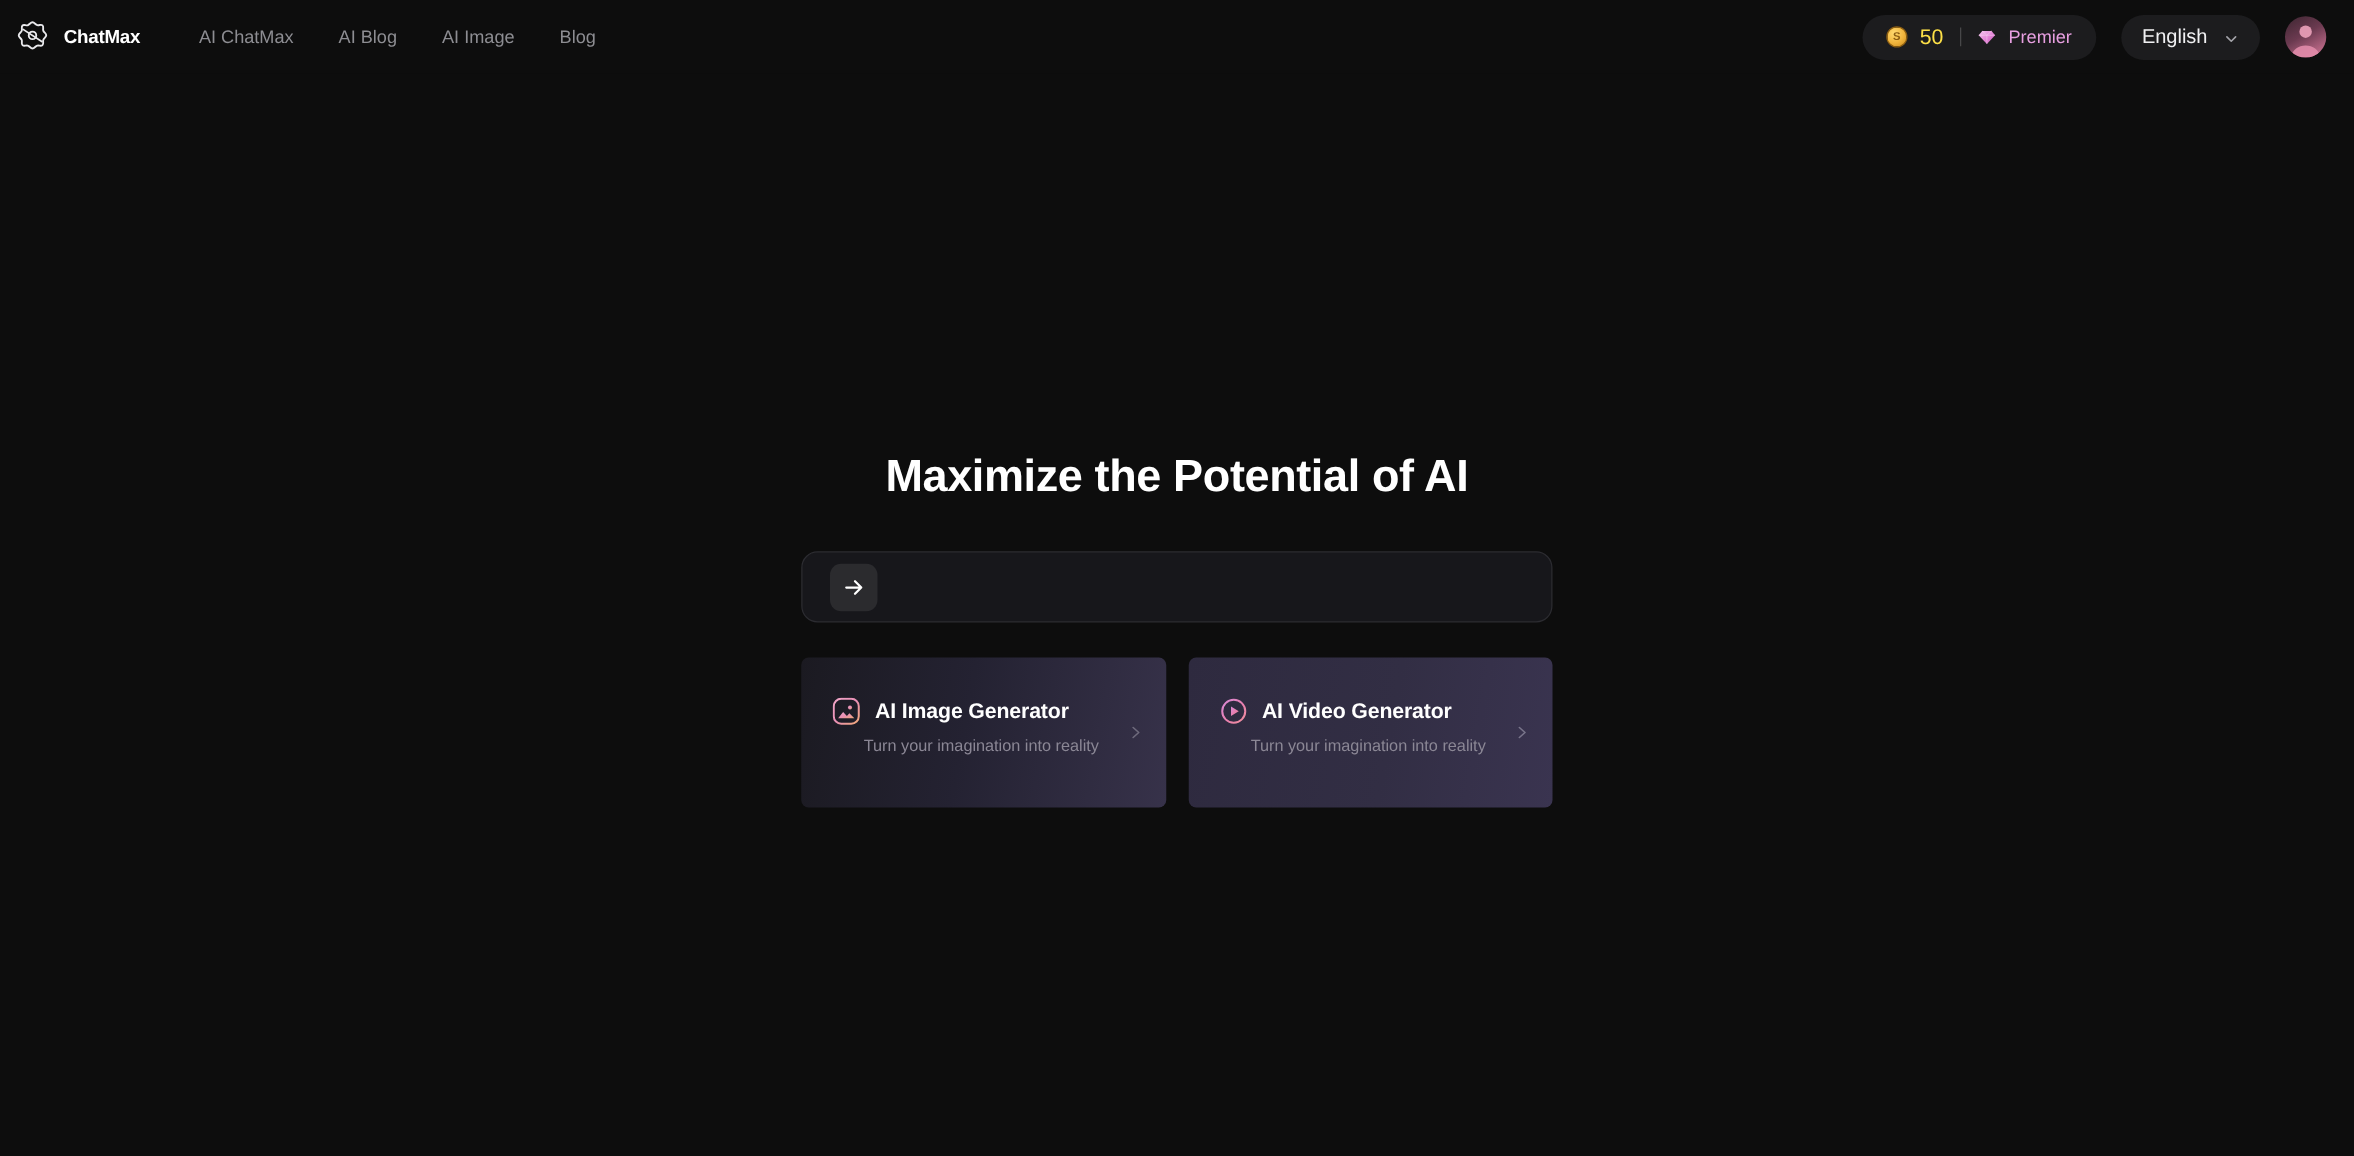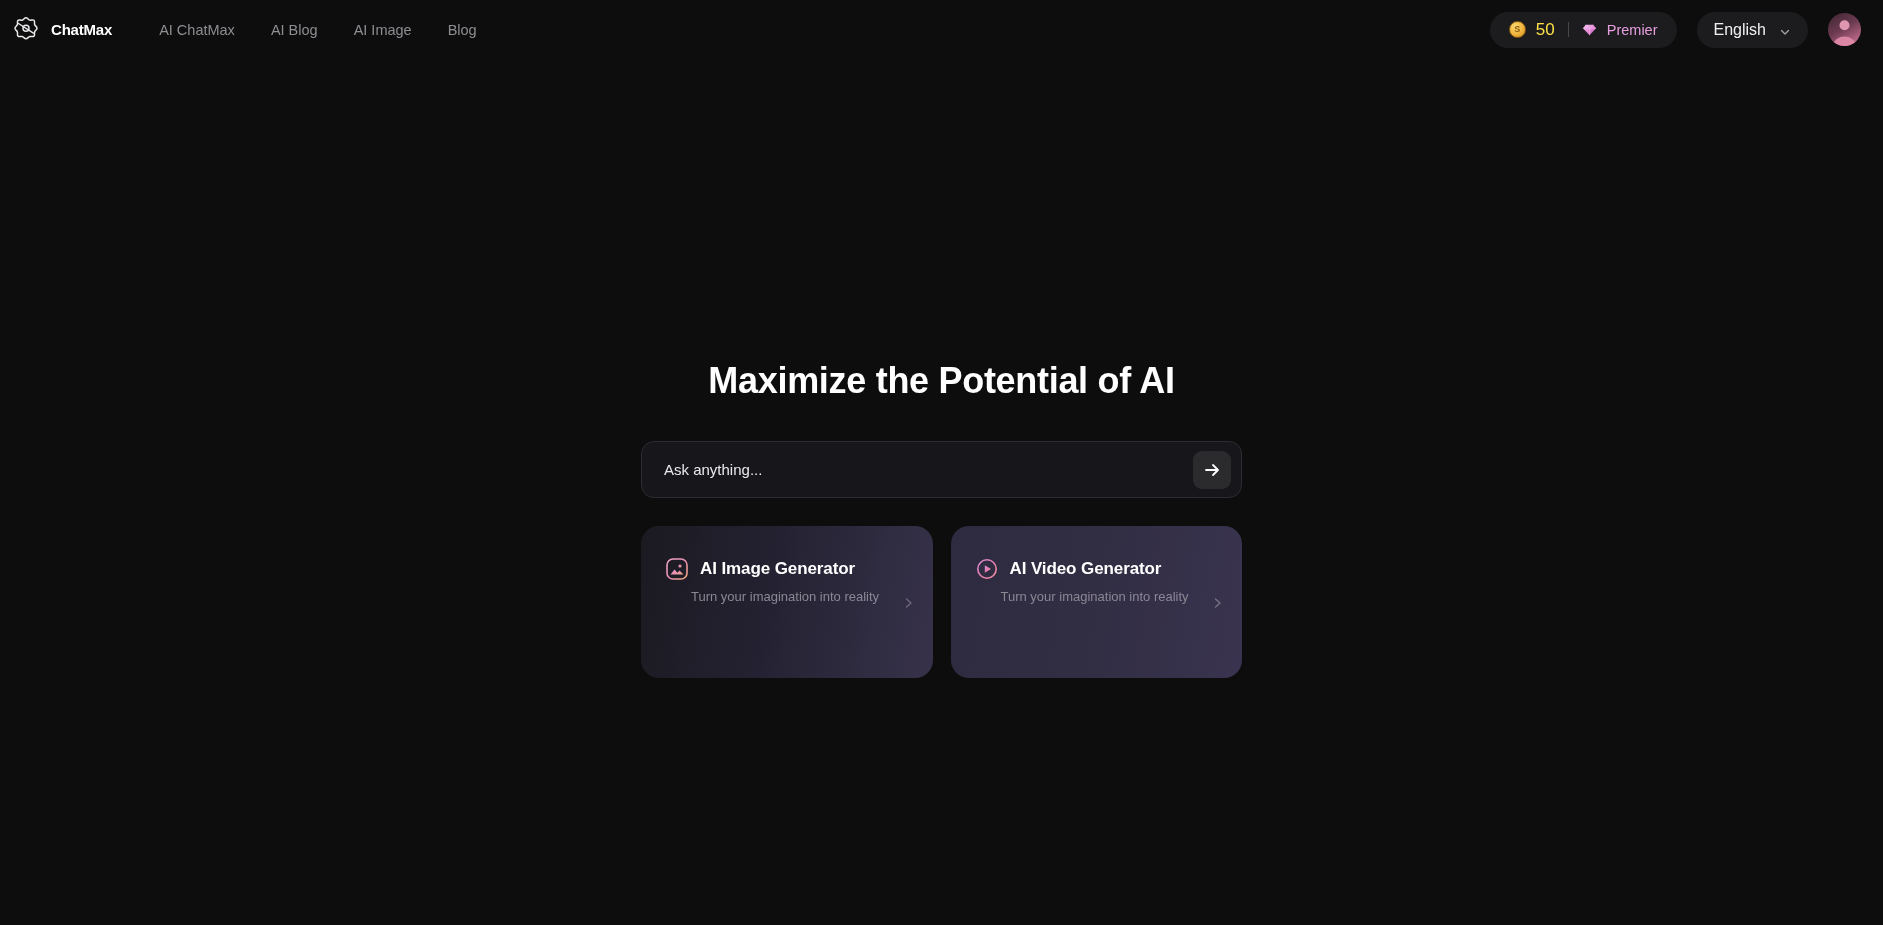--- a/index.html
+++ b/index.html
@@ -211,22 +211,22 @@
     top: 526px;
     width: 601px;
     height: 116px;
     display: flex;
     gap: 18px;
   }
 
   .card {
     position: relative;
     width: 292px;
-    height: 152px;
-    border-radius: 18px;
+    height: 120px;
+    border-radius: 6px;
     padding: 32px 0 0 25px;
     cursor: pointer;
     overflow: hidden;
   }
 
   .card-image {
     background: linear-gradient(100deg, #1b1a21 0%, #242232 45%, #37324a 100%);
   }
   .card-video {
     background: linear-gradient(100deg, #2e2a3f 0%, #322e44 55%, #3a3450 100%);
@@ -326,21 +326,20 @@
     </div>
 
   </div>
 </div>
 
 <div class="main">
 
   <div class="hero-title">Maximize the Potential of AI</div>
 
   <div class="ask-box">
-    <input class="ask-input" type="text" placeholder="Ask anything..." style="">
     <button class="send-button">
       <span class="arrow-right-icon">
         <svg viewBox="0 0 18 18" fill="none" xmlns="http://www.w3.org/2000/svg">
           <path d="M3 9h12M10 4l5 5-5 5" stroke="#ffffff" stroke-width="1.8" stroke-linecap="round" stroke-linejoin="round"></path>
         </svg>
       </span>
     </button>
   </div>
 
   <div class="cards">

